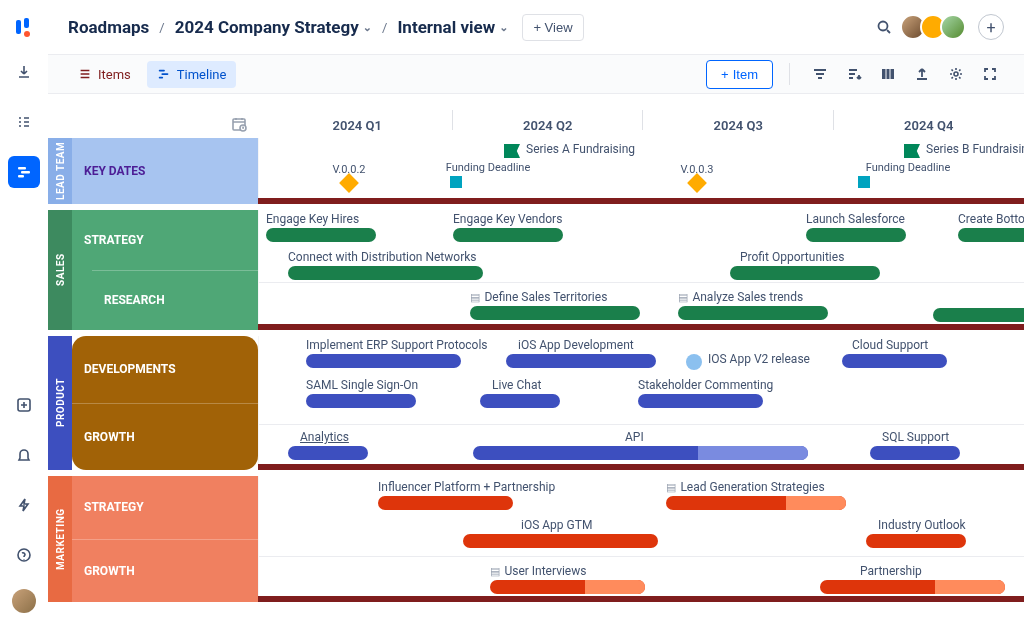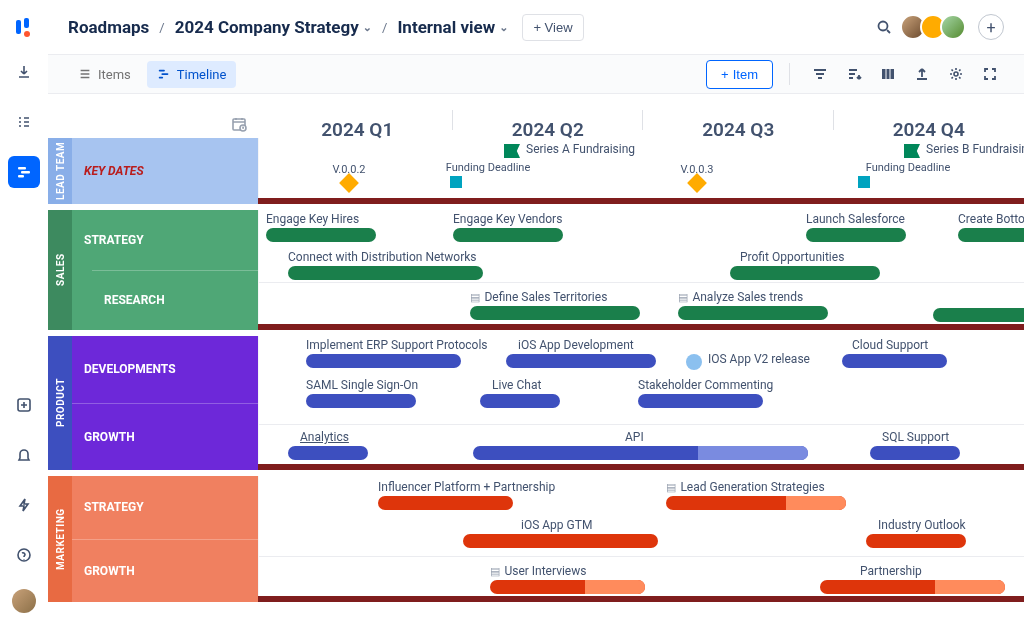--- a/index.html
+++ b/index.html
@@ -26,50 +26,50 @@
 .hicon { width: 28px; height: 28px; display: flex; align-items: center; justify-content: center; color: #42526e; cursor: pointer; }
 .avatars { display: flex; align-items: center; }
 .avatar { width: 26px; height: 26px; border-radius: 50%; border: 2px solid #fff; margin-left: -6px; }
 .av1 { background: linear-gradient(135deg,#c9a27a,#6b4a2e); }
 .av2 { background: #ffab00; }
 .av3 { background: linear-gradient(135deg,#a5d6a7,#558b2f); }
 .add-circle { width: 26px; height: 26px; border-radius: 50%; border: 1px solid #c1c7d0; display: flex; align-items: center; justify-content: center; color: #42526e; margin-left: 4px; cursor: pointer; font-size: 16px; }
 
 
 .toolbar { position: absolute; left: 48px; top: 54px; right: 0; height: 40px; border-top: 1px solid #ebecf0; border-bottom: 1px solid #ebecf0; display: flex; align-items: center; padding: 0 20px; gap: 6px; background: #fafbfc; }
-.view-tab { display: flex; align-items: center; gap: 6px; padding: 6px 10px; border-radius: 4px; color: #737373; cursor: pointer; font-size: 13px; }
+.view-tab { display: flex; align-items: center; gap: 6px; padding: 6px 10px; border-radius: 4px; color: #7f1d1d; cursor: pointer; font-size: 13px; }
 .view-tab.active { background: #deebff; color: #0052cc; }
 .toolbar-spacer { flex: 1; }
 .item-btn { border: 1px solid #0065ff; color: #0065ff; background: #fff; border-radius: 4px; padding: 6px 14px; font-size: 13px; font-weight: 500; cursor: pointer; display: flex; align-items: center; gap: 4px; }
 .tb-sep { width: 1px; height: 22px; background: #dfe1e6; margin: 0 10px; }
 .tb-icon { width: 28px; height: 28px; display: flex; align-items: center; justify-content: center; color: #42526e; cursor: pointer; }
 
 
 .canvas { position: absolute; left: 48px; top: 94px; right: 0; bottom: 0; overflow: hidden; }
 .quarter-header { position: absolute; left: 214px; right: 0; top: 0; height: 44px; display: flex; }
-.qcell { width: 200px; text-align: center; font-size: 19px; font-weight: 600; color: #42526e; padding-top: 24px; position: relative; }
+.qcell { width: 200px; text-align: center; font-size: 13px; font-weight: 600; color: #42526e; padding-top: 24px; position: relative; }
 .qcell::before { content: ""; position: absolute; right: 0; top: 16px; width: 1px; height: 20px; background: #dfe1e6; }
 .qcell:last-child::before { display: none; }
 .cal-icon { position: absolute; left: 183px; top: 22px; color: #97a0af; }
 
 .lanes { position: absolute; left: 0; top: 44px; right: 0; bottom: 0; }
 .lane { position: relative; display: flex; }
 .lane-side { width: 210px; display: flex; flex-shrink: 0; }
 .cat-spine { width: 24px; display: flex; align-items: center; justify-content: center; writing-mode: vertical-rl; transform: rotate(180deg); font-size: 10px; font-weight: 700; color: #fff; letter-spacing: 0.5px; }
 .cat-body { flex: 1; display: flex; flex-direction: column; }
 .subcat { flex: 1; display: flex; align-items: center; padding-left: 12px; font-size: 12px; font-weight: 700; border-top: 1px solid rgba(255,255,255,0.25); }
 .subcat:first-child { border-top: none; }
 .lane-track { flex: 1; position: relative; border-bottom: 6px solid #7f1d1d; }
 .lane-track::before, .lane-track::after { content: ""; position: absolute; top: 0; bottom: 0; width: 1px; background: #f4f5f7; }
 .hrule { position: absolute; left: 0; right: 0; height: 1px; background: #ebecf0; }
 
 
-.lead-spine { background: #89aee8; } .lead-body { background: #a7c4f0; color: #b91c1c; font-style: italic; }
+.lead-spine { background: #89aee8; } .lead-body { background: #a7c4f0; color: #4c1d95; }
 .sales-spine { background: #3d8a5f; } .sales-body { background: #4fa776; color: #fff; }
-.prod-spine { background: #3d4fbf; } .prod-body { background: #6d28d9; color: #fff; }
+.prod-spine { background: #3d4fbf; } .prod-body { background: #a16207; color: #fff; border-radius: 14px; }
 .mkt-spine { background: #e86a42; } .mkt-body { background: #f08060; color: #fff; }
 
 
 .milestone { position: absolute; top: 38px; }
 .milestone .mlabel { position: absolute; bottom: 14px; left: 50%; transform: translateX(-50%); white-space: nowrap; font-size: 11px; color: #42526e; }
 .diamond { width: 14px; height: 14px; background: #ffab00; transform: rotate(45deg); }
 .square { width: 12px; height: 12px; background: #00a3bf; }
 .flag { width: 16px; height: 14px; background: #00875a; clip-path: polygon(0 0, 100% 0, 80% 50%, 100% 100%, 0 100%); position: relative; }
 .flag::after { content: ""; position: absolute; left: -2px; top: -2px; width: 2px; height: 20px; background: #253858; }
 .flag-item { position: absolute; top: 6px; }

